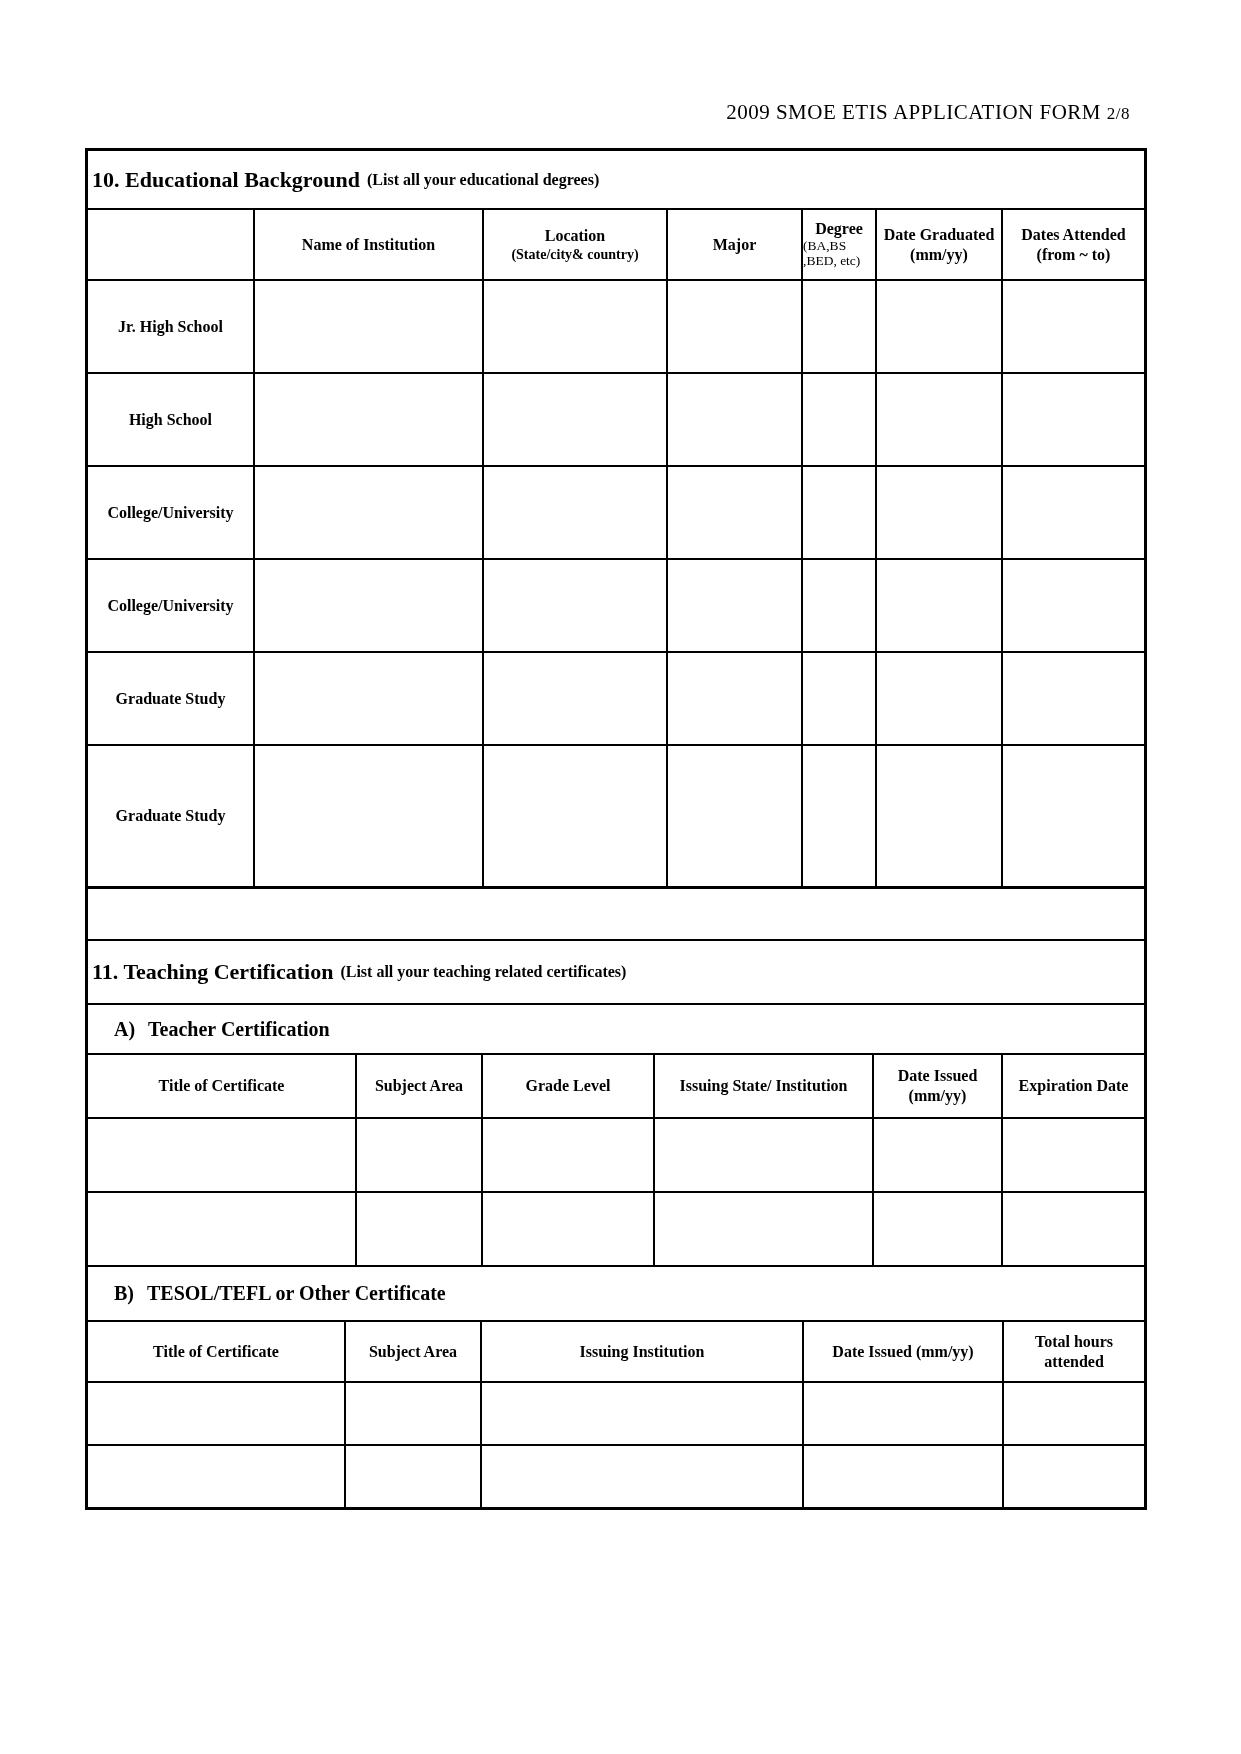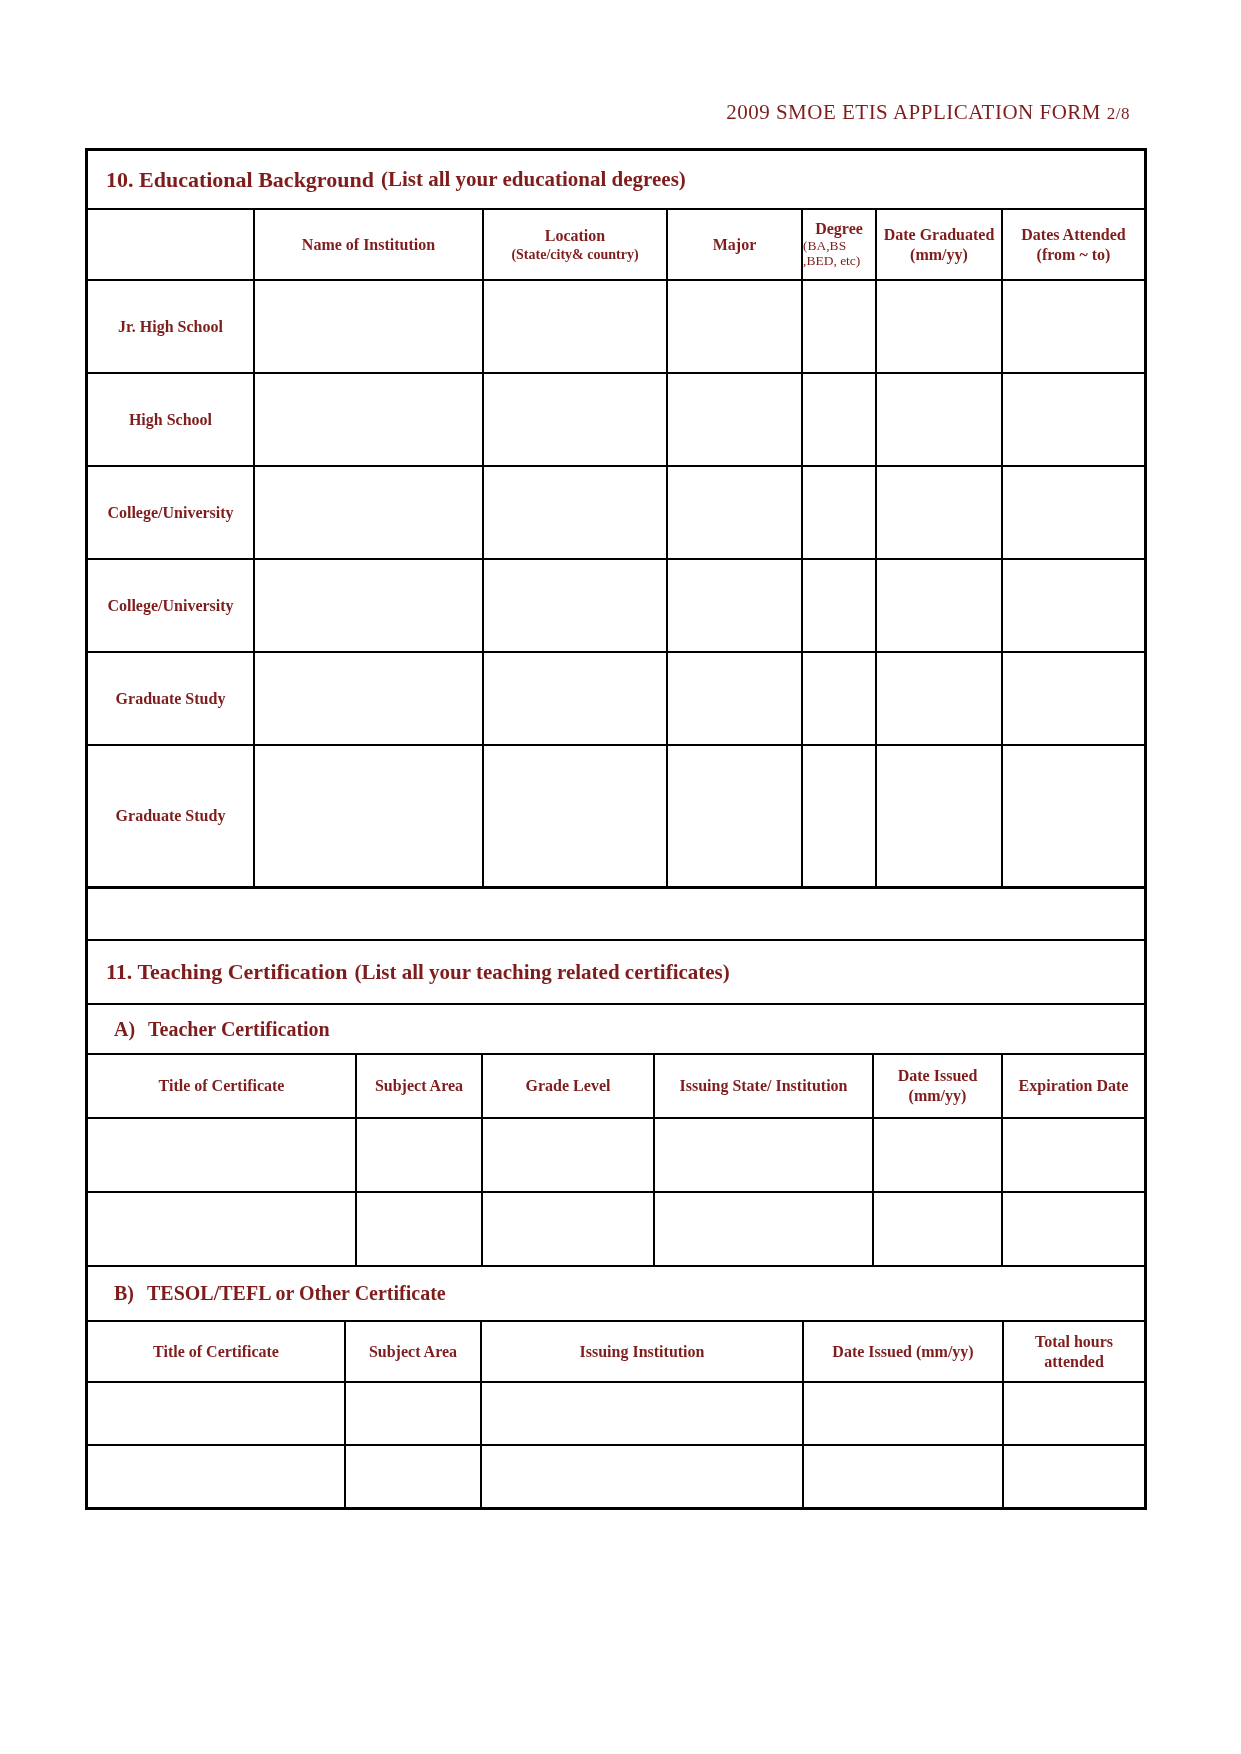--- a/index.html
+++ b/index.html
@@ -2,21 +2,21 @@
 <html><head>
 <meta charset="utf-8">
 <style>
   html, body { margin: 0; padding: 0; background: #888; }
   .sheet {
     position: relative;
     width: 1241px;
     height: 1754px;
     background: #ffffff;
     font-family: "Liberation Serif", "DejaVu Serif", serif;
-    color: #7f1d1d;
+    color: #000000;
     margin: 0 auto;
     overflow: hidden;
   }
   .doc-title {
     position: absolute;
     top: 100px;
     right: 111px;
     font-size: 21px;
     letter-spacing: 0.5px;
     white-space: nowrap;
@@ -29,30 +29,30 @@
     top: 148px;
     width: 1062px;
     box-sizing: border-box;
     border: 3px solid #000;
     background: #fff;
   }
 
   .section-bar {
     display: flex;
     align-items: center;
-    padding-left: 18px;
+    padding-left: 4px;
     border-bottom: 2px solid #000;
     box-sizing: border-box;
   }
   .bar-10 { height: 59px; }
   .bar-11 { height: 64px; }
   .bar-sub { height: 50px; padding-left: 26px; }
   .bar-sub-b { height: 57px; padding-left: 26px; border-top: 2px solid #000; }
   .sec-title { font-size: 22px; font-weight: bold; white-space: nowrap; }
-  .sec-note { font-size: 21px; font-weight: bold; margin-left: 7px; white-space: nowrap; }
+  .sec-note { font-size: 16px; font-weight: bold; margin-left: 7px; white-space: nowrap; }
   .sub-prefix { font-size: 20px; font-weight: bold; }
   .sub-title { font-size: 20px; font-weight: bold; margin-left: 13px; }
 
   table.grid {
     border-collapse: collapse;
     width: 100%;
     table-layout: fixed;
   }
   table.grid th, table.grid td {
     border: 2px solid #000;

